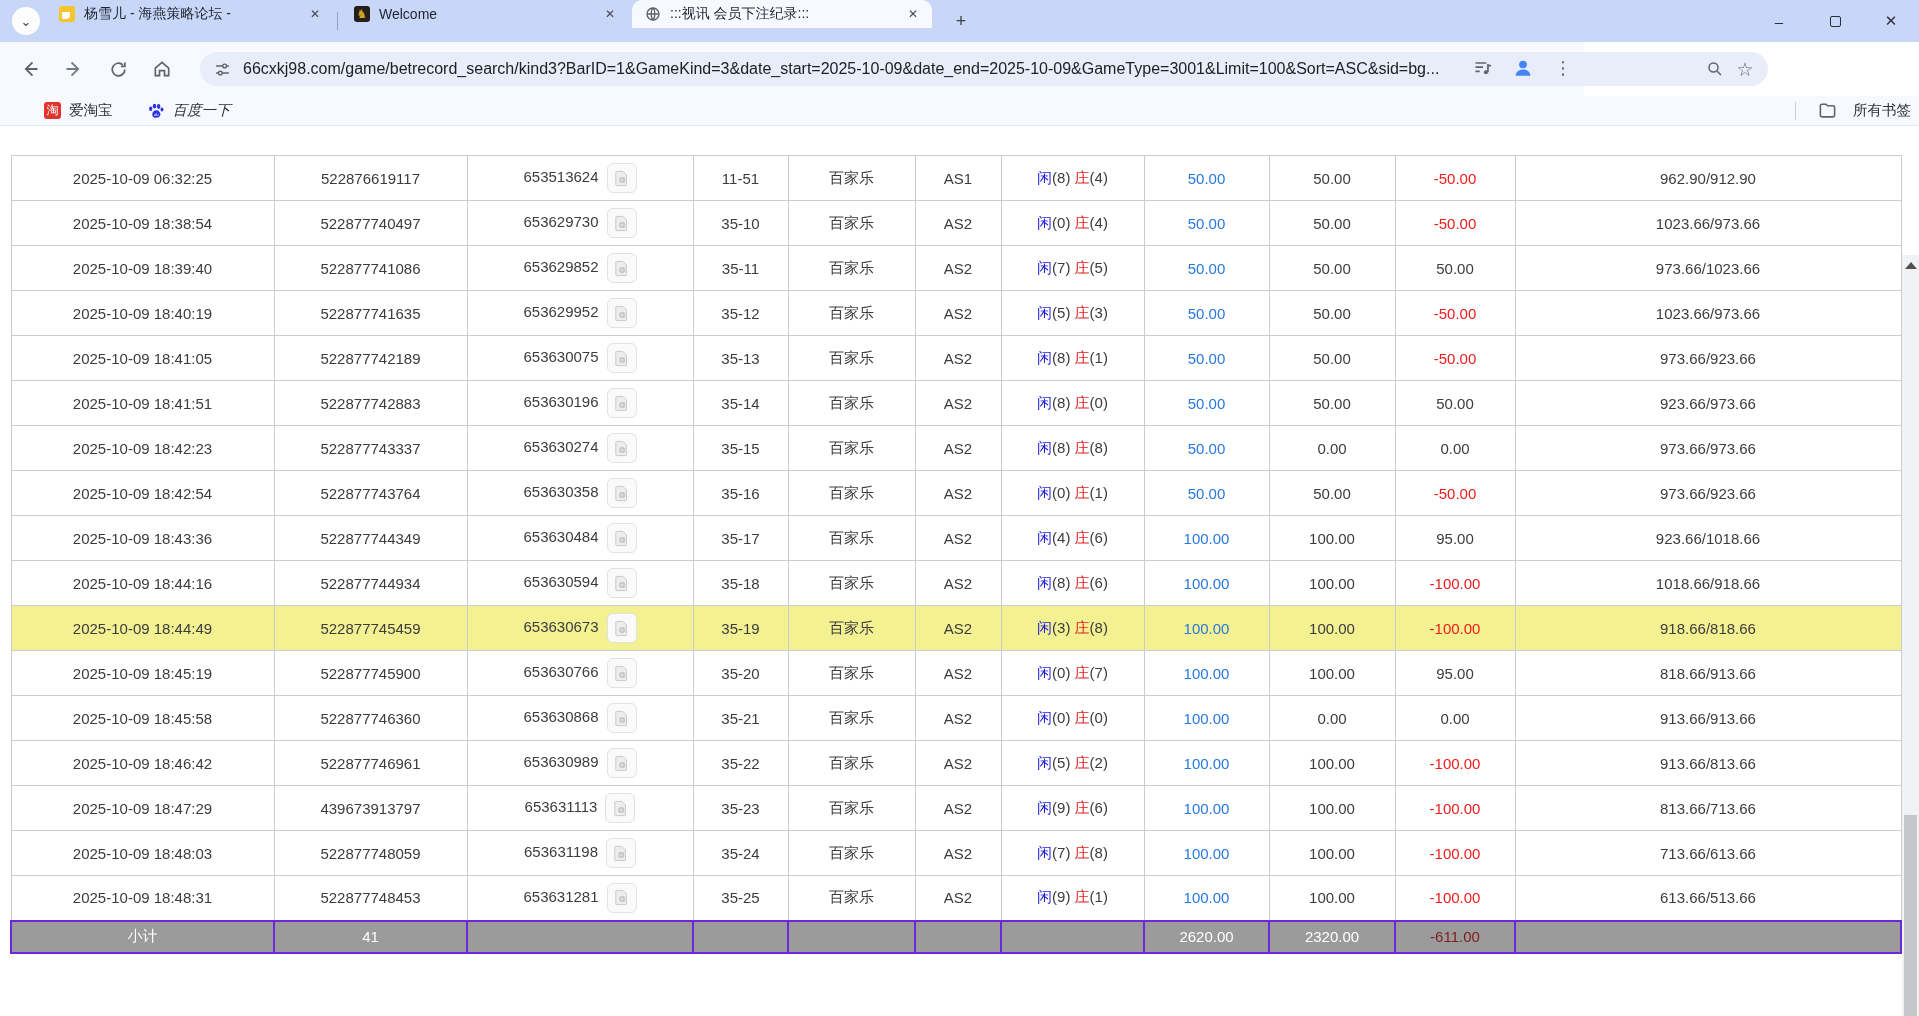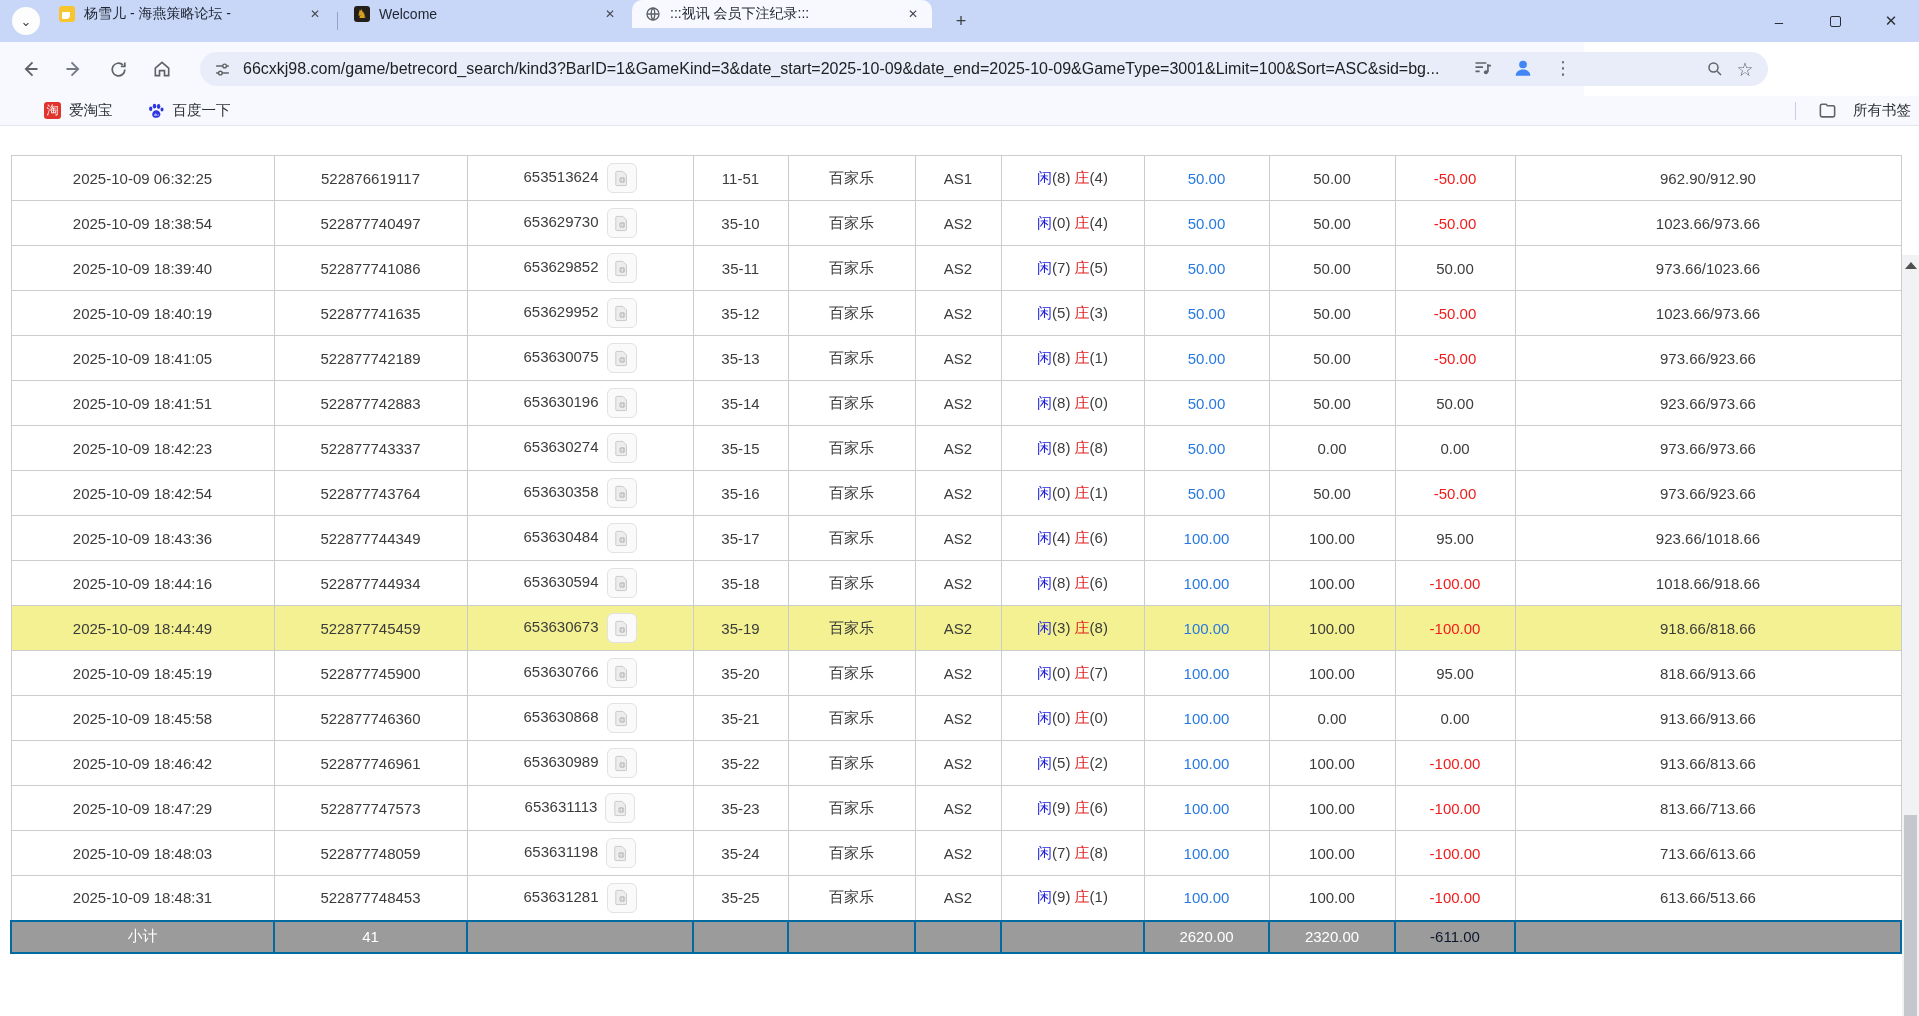--- a/index.html
+++ b/index.html
@@ -57,22 +57,22 @@
   table.bets td { border:1px solid #ccc; text-align:center; height:45px; padding:0 4px;
                   overflow:hidden; white-space:nowrap; }
   tr.hl td { background:#f3f192; }
   .xian { color:#2222dd; }
   .zhuang { color:#e02222; }
   .link { color:#2779e0; cursor:pointer; }
   .neg { color:#f21b1b; }
   .vicon { display:inline-flex; width:30px; height:30px; border:1px solid #e2e2e2; border-radius:6px;
            background:#fafafa; align-items:center; justify-content:center; vertical-align:middle;
            margin-left:8px; cursor:pointer; }
-  tr.sum td { background:#9b9b9b; color:#fff; border:2px solid #0369a1; height:32px; }
-  tr.sum td.neg-sum { color:#0f172a; }
+  tr.sum td { background:#9b9b9b; color:#fff; border:2px solid #6d28d9; height:32px; }
+  tr.sum td.neg-sum { color:#7f1d1d; }
   tr.spacer td { border:none; background:#fff; height:3px; padding:0; }
 
   
   .scrollbar { position:absolute; right:0; top:128px; width:17px; height:888px; background:#f1f2f4; }
   .sb-up { position:absolute; top:7px; left:3px; width:0; height:0; border-left:6px solid transparent;
            border-right:6px solid transparent; border-bottom:7px solid #505050; }
   .sb-thumb { position:absolute; left:2px; top:560px; width:13px; height:328px; background:#c4c7cc; }
   svg { display:block; }
 </style>
 </head>
@@ -174,21 +174,21 @@
     </span>
     <span class="omni-ic" style="font-size:18px;color:#5f6368;">⋮</span>
   </div>
 </div>
 
 <div class="bookmarks">
   <div class="bm">
     <span class="bm-ic-tao">淘</span>
     <span>爱淘宝</span>
   </div>
-  <div class="bm" style="margin-left:14px;">
+  <div class="bm" style="margin-left:14px;font-style:italic;">
     <span>
       <svg width="18" height="18" viewBox="0 0 24 24" fill="#2c35e0">
         <ellipse cx="5" cy="9" rx="2.2" ry="3.1"></ellipse>
           <ellipse cx="10" cy="5.5" rx="2.3" ry="3.3"></ellipse>
         <ellipse cx="15.5" cy="6" rx="2.3" ry="3.2"></ellipse>
           <ellipse cx="20" cy="10" rx="2" ry="2.8"></ellipse>
         <path d="M7 16.5c0-3 2.3-5.5 5.3-5.5s5.5 2.4 5.5 5.4c0 2.6-1.8 4.6-5.4 4.6S7 19.2 7 16.5z"></path>
         <text x="9.3" y="19" font-size="5.6" fill="#fff" font-family="sans-serif">du</text>
         </svg>
     </span>
@@ -538,21 +538,21 @@
           <td>百家乐</td>
           <td>AS2</td>
           <td><span class="xian">闲</span>(5) <span class="zhuang">庄</span>(2)</td>
           <td><span class="link">100.00</span></td>
           <td>100.00</td>
           <td><span class="neg">-100.00</span></td>
           <td>913.66/813.66</td>
         </tr>
         <tr>
           <td>2025-10-09 18:47:29</td>
-          <td>522877747573</td>
+          <td>439673913797</td>
           <td>653631113<span class="vicon">
               <svg width="17" height="17" viewBox="0 0 24 24">
                 <path d="M5 2h9l5 5v14a1 1 0 0 1-1 1H5a1 1 0 0 1-1-1V3a1 1 0 0 1 1-1z" fill="#ededed" stroke="#c9c9c9" stroke-width="1.4"></path>
                 <circle cx="13" cy="14" r="4.2" fill="#bdbdbd"></circle>
                 <circle cx="13" cy="14" r="1.3" fill="#ededed"></circle>
                 <circle cx="13" cy="11.4" r="0.9" fill="#ededed"></circle>
                 <circle cx="13" cy="16.6" r="0.9" fill="#ededed"></circle>
                 <circle cx="10.4" cy="14" r="0.9" fill="#ededed"></circle>
                 <circle cx="15.6" cy="14" r="0.9" fill="#ededed"></circle>
               </svg>

